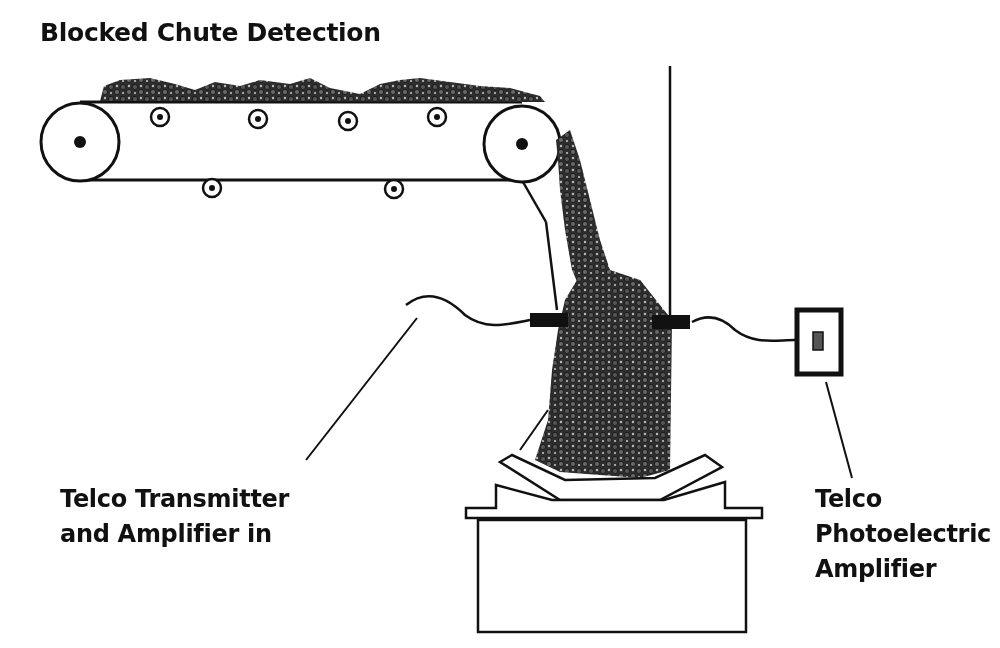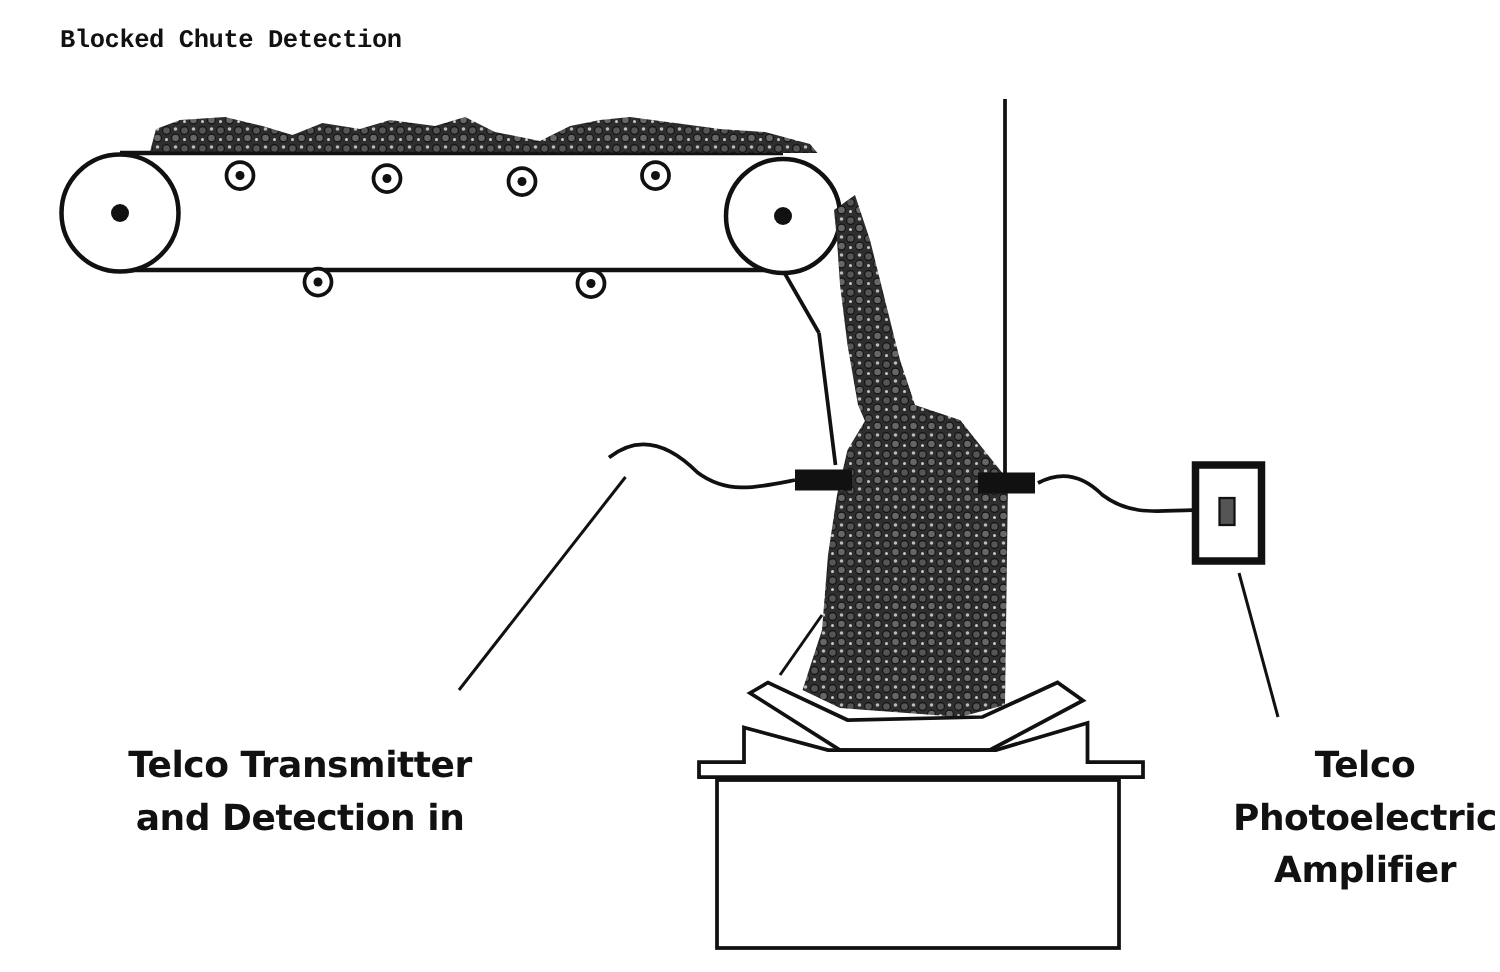--- a/index.html
+++ b/index.html
@@ -1,18 +1,18 @@
 <!DOCTYPE html>
 <html><head>
 <meta charset="utf-8">
 <style>
   html, body { margin: 0; padding: 0; background: #ffffff; }
   body { width: 1000px; height: 648px; position: relative; overflow: hidden; font-family: "DejaVu Sans", "Liberation Sans", sans-serif; }
-  .title { position: absolute; left: 40px; top: 18px; font-size: 17px; font-weight: bold; color: #111; letter-spacing: -0.3px; font-family: Liberation Mono, monospace; }
-  .label { position: absolute; font-size: 24px; font-weight: bold; color: #111; text-align: center; line-height: 35px; letter-spacing: -0.3px; margin-top: 11px; }
+  .title { position: absolute; left: 40px; top: 18px; font-size: 25px; font-weight: bold; color: #111; letter-spacing: -0.3px; }
+  .label { position: absolute; font-size: 24px; font-weight: bold; color: #111; text-align: left; line-height: 35px; letter-spacing: -0.3px; }
   .label-left { left: 60px; top: 482px; width: 280px; }
   .label-right { left: 815px; top: 482px; width: 190px; }
   svg.diagram { position: absolute; left: 0; top: 0; }
 </style>
 </head>
 <body>
 
 <div class="title">Blocked Chute Detection</div>
 
 <svg class="diagram" width="1000" height="648" viewBox="0 0 1000 648">
@@ -89,20 +89,20 @@
 
   <g stroke="#111" stroke-width="2.5" fill="#fff">
     <path d="M500 462 L512 455 L565 480 L655 478 L705 455 L722 467 L660 500 L560 500 Z"></path>
     <path d="M496 485 L552 500 L664 500 L725 482 L725 508 L762 508 L762 518 L466 518 L466 508 L496 508 Z"></path>
     <rect x="478" y="520" width="268" height="112"></rect>
   </g>
 </svg>
 
 <div class="label label-left">
   <div>Telco Transmitter</div>
-  <div>and Detection in</div>
+  <div>and Amplifier in</div>
 </div>
 
 <div class="label label-right">
   <div>Telco</div>
   <div>Photoelectric</div>
   <div>Amplifier</div>
 </div>
 
 </body></html>

